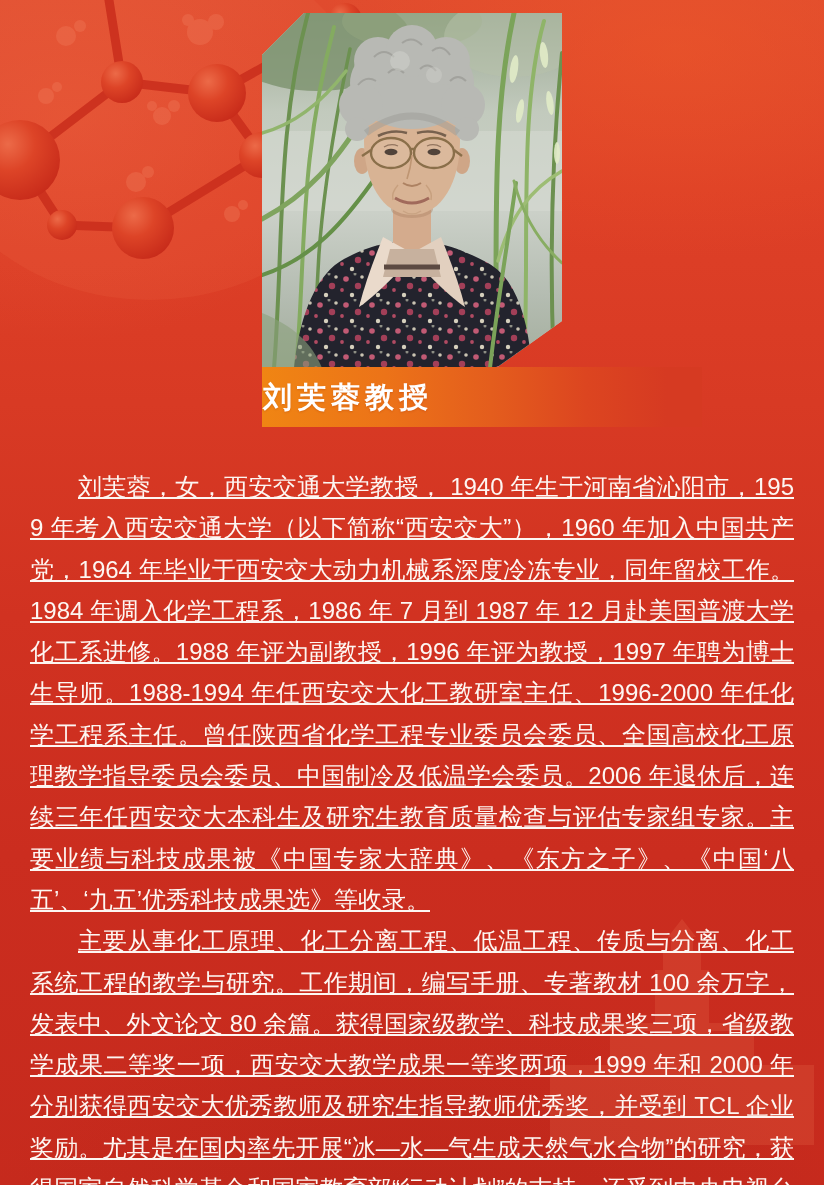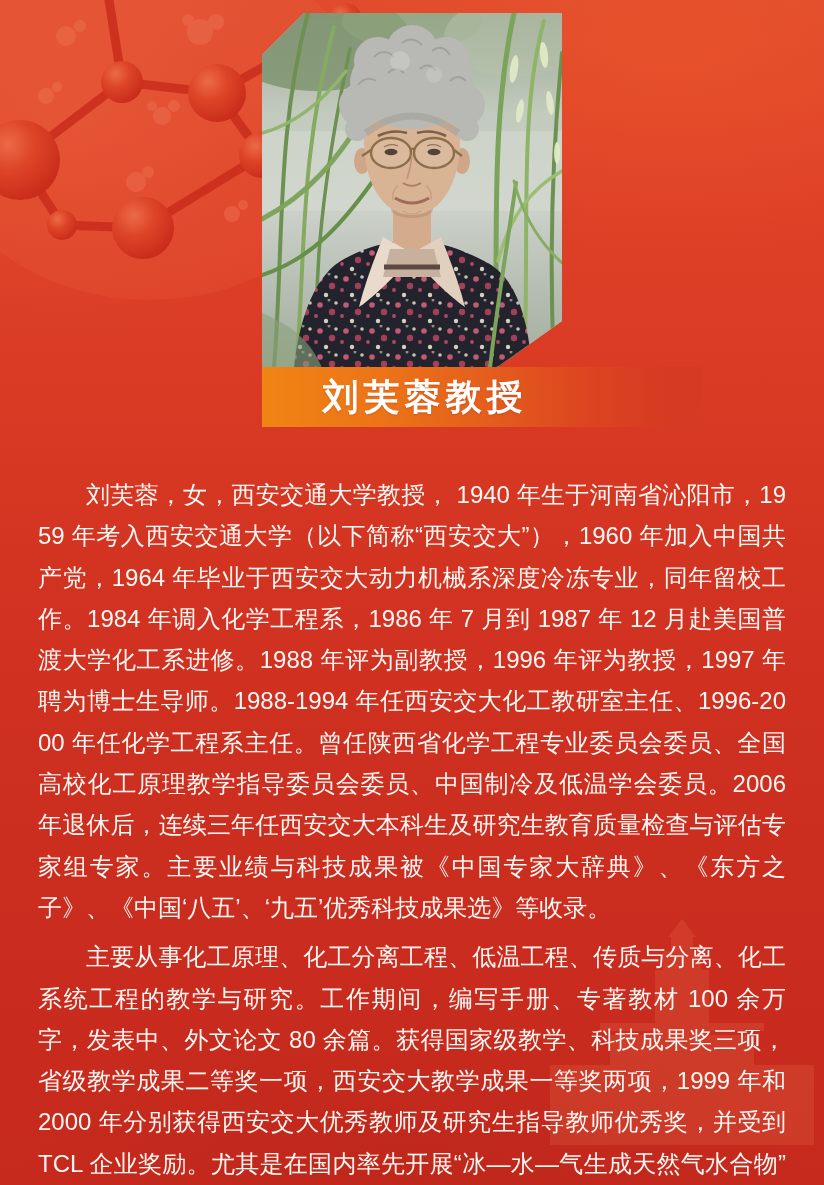--- a/index.html
+++ b/index.html
@@ -22,34 +22,34 @@
     position:absolute;left:262px;top:13px;width:300px;height:355px;
     clip-path:polygon(42px 0, 300px 0, 300px 308px, 234px 355px, 0 355px, 0 42px);
     background:#b9c1b6;
   }
   
   .banner{
     position:absolute;left:262px;top:367px;width:440px;height:60px;
     background:linear-gradient(90deg,#f08513 0%,#ec7318 28%,#e45d1d 52%,#dc4520 74%,#d63a22 92%,#d63a22 100%);
   }
   .banner-label{
-    position:absolute;left:13px;top:0;width:300px;height:60px;line-height:60px;
-    text-align:center;color:#ffffff;font-size:36px;font-weight:bold;letter-spacing:5px;
+    position:absolute;left:1px;top:0;width:300px;height:60px;line-height:60px;
+    text-align:left;color:#ffffff;font-size:29px;font-weight:bold;letter-spacing:5px;
     text-shadow:0 1px 2px rgba(150,40,0,.25);
     white-space:nowrap;
   }
   
   .watermark{position:absolute;left:540px;top:915px;width:284px;height:230px;opacity:.14;pointer-events:none;}
   
   .bio{
     position:absolute;left:30px;top:466px;width:764px;
     color:#fdf6f2;font-size:24px;line-height:41.3px;
     text-align:justify;text-justify:inter-ideograph;
   }
-  .bio p{margin:8px;text-indent:2em;word-break:break-all;}
+  .bio p{margin:0;text-indent:2em;word-break:break-all;text-decoration:underline;}
 </style>
 </head>
 <body>
 
 <div class="page">
 
   <svg class="molecules" viewBox="0 0 430 480" aria-hidden="true">
     <defs>
       <radialGradient id="sphereG" cx="35%" cy="30%" r="75%">
         <stop offset="0%" stop-color="#ec6a48"></stop>

